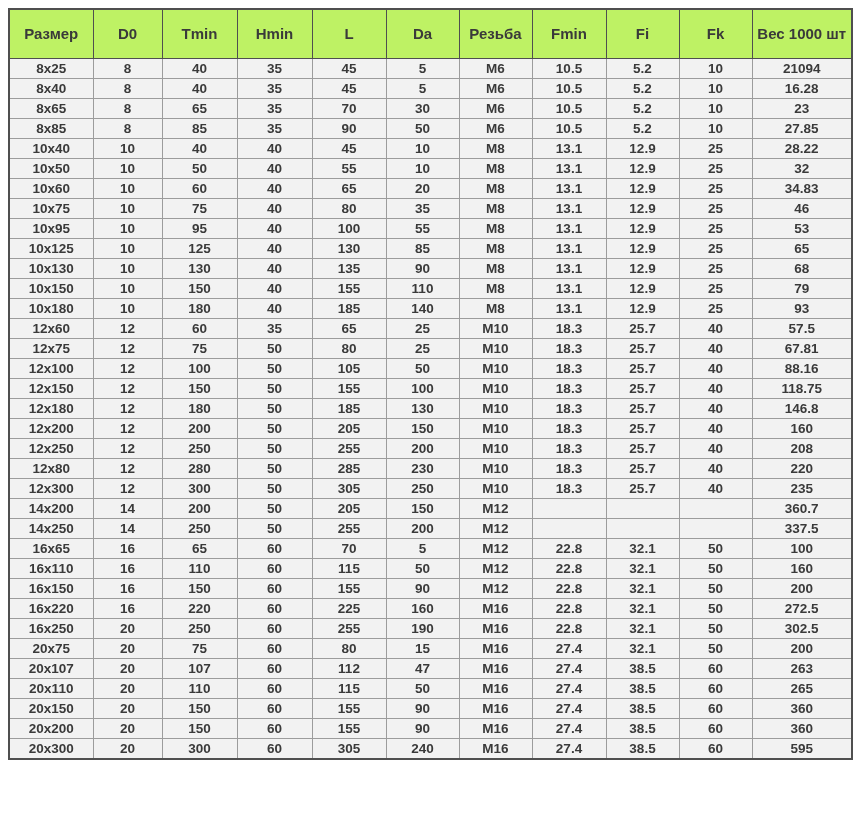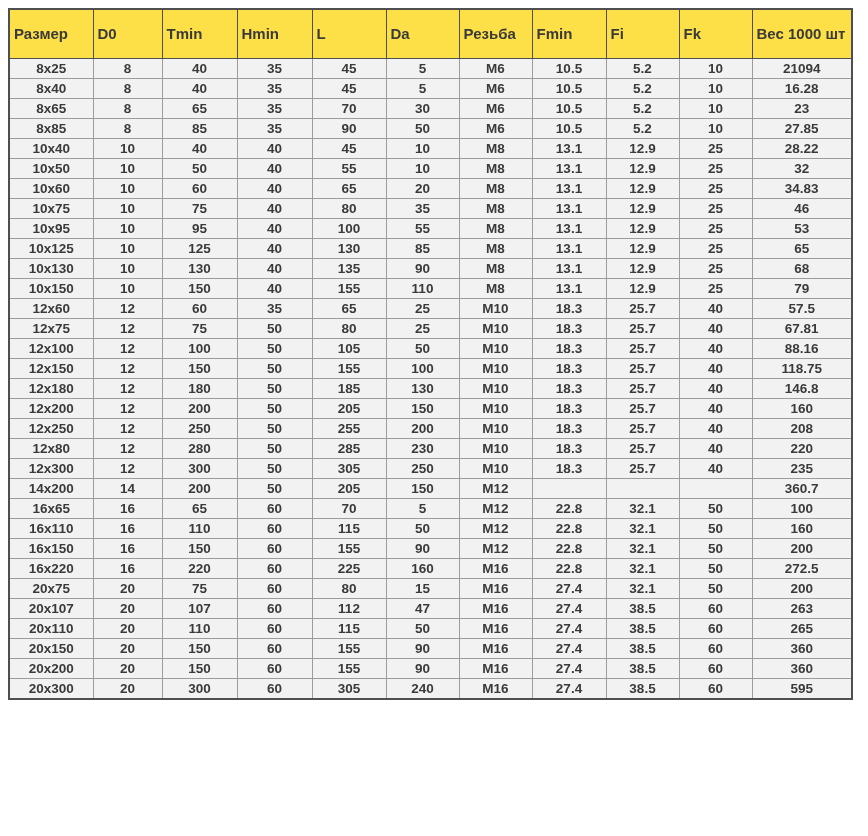--- a/index.html
+++ b/index.html
@@ -13,26 +13,26 @@
   .page {
     padding: 8px 0 0 8px;
   }
   table.spec-table {
     border-collapse: collapse;
     table-layout: fixed;
     width: 843px;
     border: 2px solid #4f4f4f;
   }
   table.spec-table th {
-    background: #fde047;
+    background: #bef264;
     border: 1px solid #4f4f4f;
     color: #3a3a3a;
     font-size: 15px;
     font-weight: bold;
-    text-align: left;
+    text-align: center;
     vertical-align: middle;
     height: 48px;
     padding: 0 4px;
     line-height: 1.45;
   }
   table.spec-table td {
     background: #f2f2f2;
     border: 1px solid #9c9c9c;
     color: #3a3a3a;
     font-size: 13.5px;
@@ -230,20 +230,33 @@
           <td>40</td>
           <td>155</td>
           <td>110</td>
           <td>M8</td>
           <td>13.1</td>
           <td>12.9</td>
           <td>25</td>
           <td>79</td>
         </tr>
         <tr>
+          <td>10x180</td>
+          <td>10</td>
+          <td>180</td>
+          <td>40</td>
+          <td>185</td>
+          <td>140</td>
+          <td>M8</td>
+          <td>13.1</td>
+          <td>12.9</td>
+          <td>25</td>
+          <td>93</td>
+        </tr>
+        <tr>
           <td>12x60</td>
           <td>12</td>
           <td>60</td>
           <td>35</td>
           <td>65</td>
           <td>25</td>
           <td>M10</td>
           <td>18.3</td>
           <td>25.7</td>
           <td>40</td>
@@ -360,20 +373,33 @@
           <td>50</td>
           <td>205</td>
           <td>150</td>
           <td>M12</td>
           <td></td>
           <td></td>
           <td></td>
           <td>360.7</td>
         </tr>
         <tr>
+          <td>14x250</td>
+          <td>14</td>
+          <td>250</td>
+          <td>50</td>
+          <td>255</td>
+          <td>200</td>
+          <td>M12</td>
+          <td></td>
+          <td></td>
+          <td></td>
+          <td>337.5</td>
+        </tr>
+        <tr>
           <td>16x65</td>
           <td>16</td>
           <td>65</td>
           <td>60</td>
           <td>70</td>
           <td>5</td>
           <td>M12</td>
           <td>22.8</td>
           <td>32.1</td>
           <td>50</td>
@@ -412,20 +438,33 @@
           <td>60</td>
           <td>225</td>
           <td>160</td>
           <td>M16</td>
           <td>22.8</td>
           <td>32.1</td>
           <td>50</td>
           <td>272.5</td>
         </tr>
         <tr>
+          <td>16x250</td>
+          <td>20</td>
+          <td>250</td>
+          <td>60</td>
+          <td>255</td>
+          <td>190</td>
+          <td>M16</td>
+          <td>22.8</td>
+          <td>32.1</td>
+          <td>50</td>
+          <td>302.5</td>
+        </tr>
+        <tr>
           <td>20x75</td>
           <td>20</td>
           <td>75</td>
           <td>60</td>
           <td>80</td>
           <td>15</td>
           <td>M16</td>
           <td>27.4</td>
           <td>32.1</td>
           <td>50</td>

